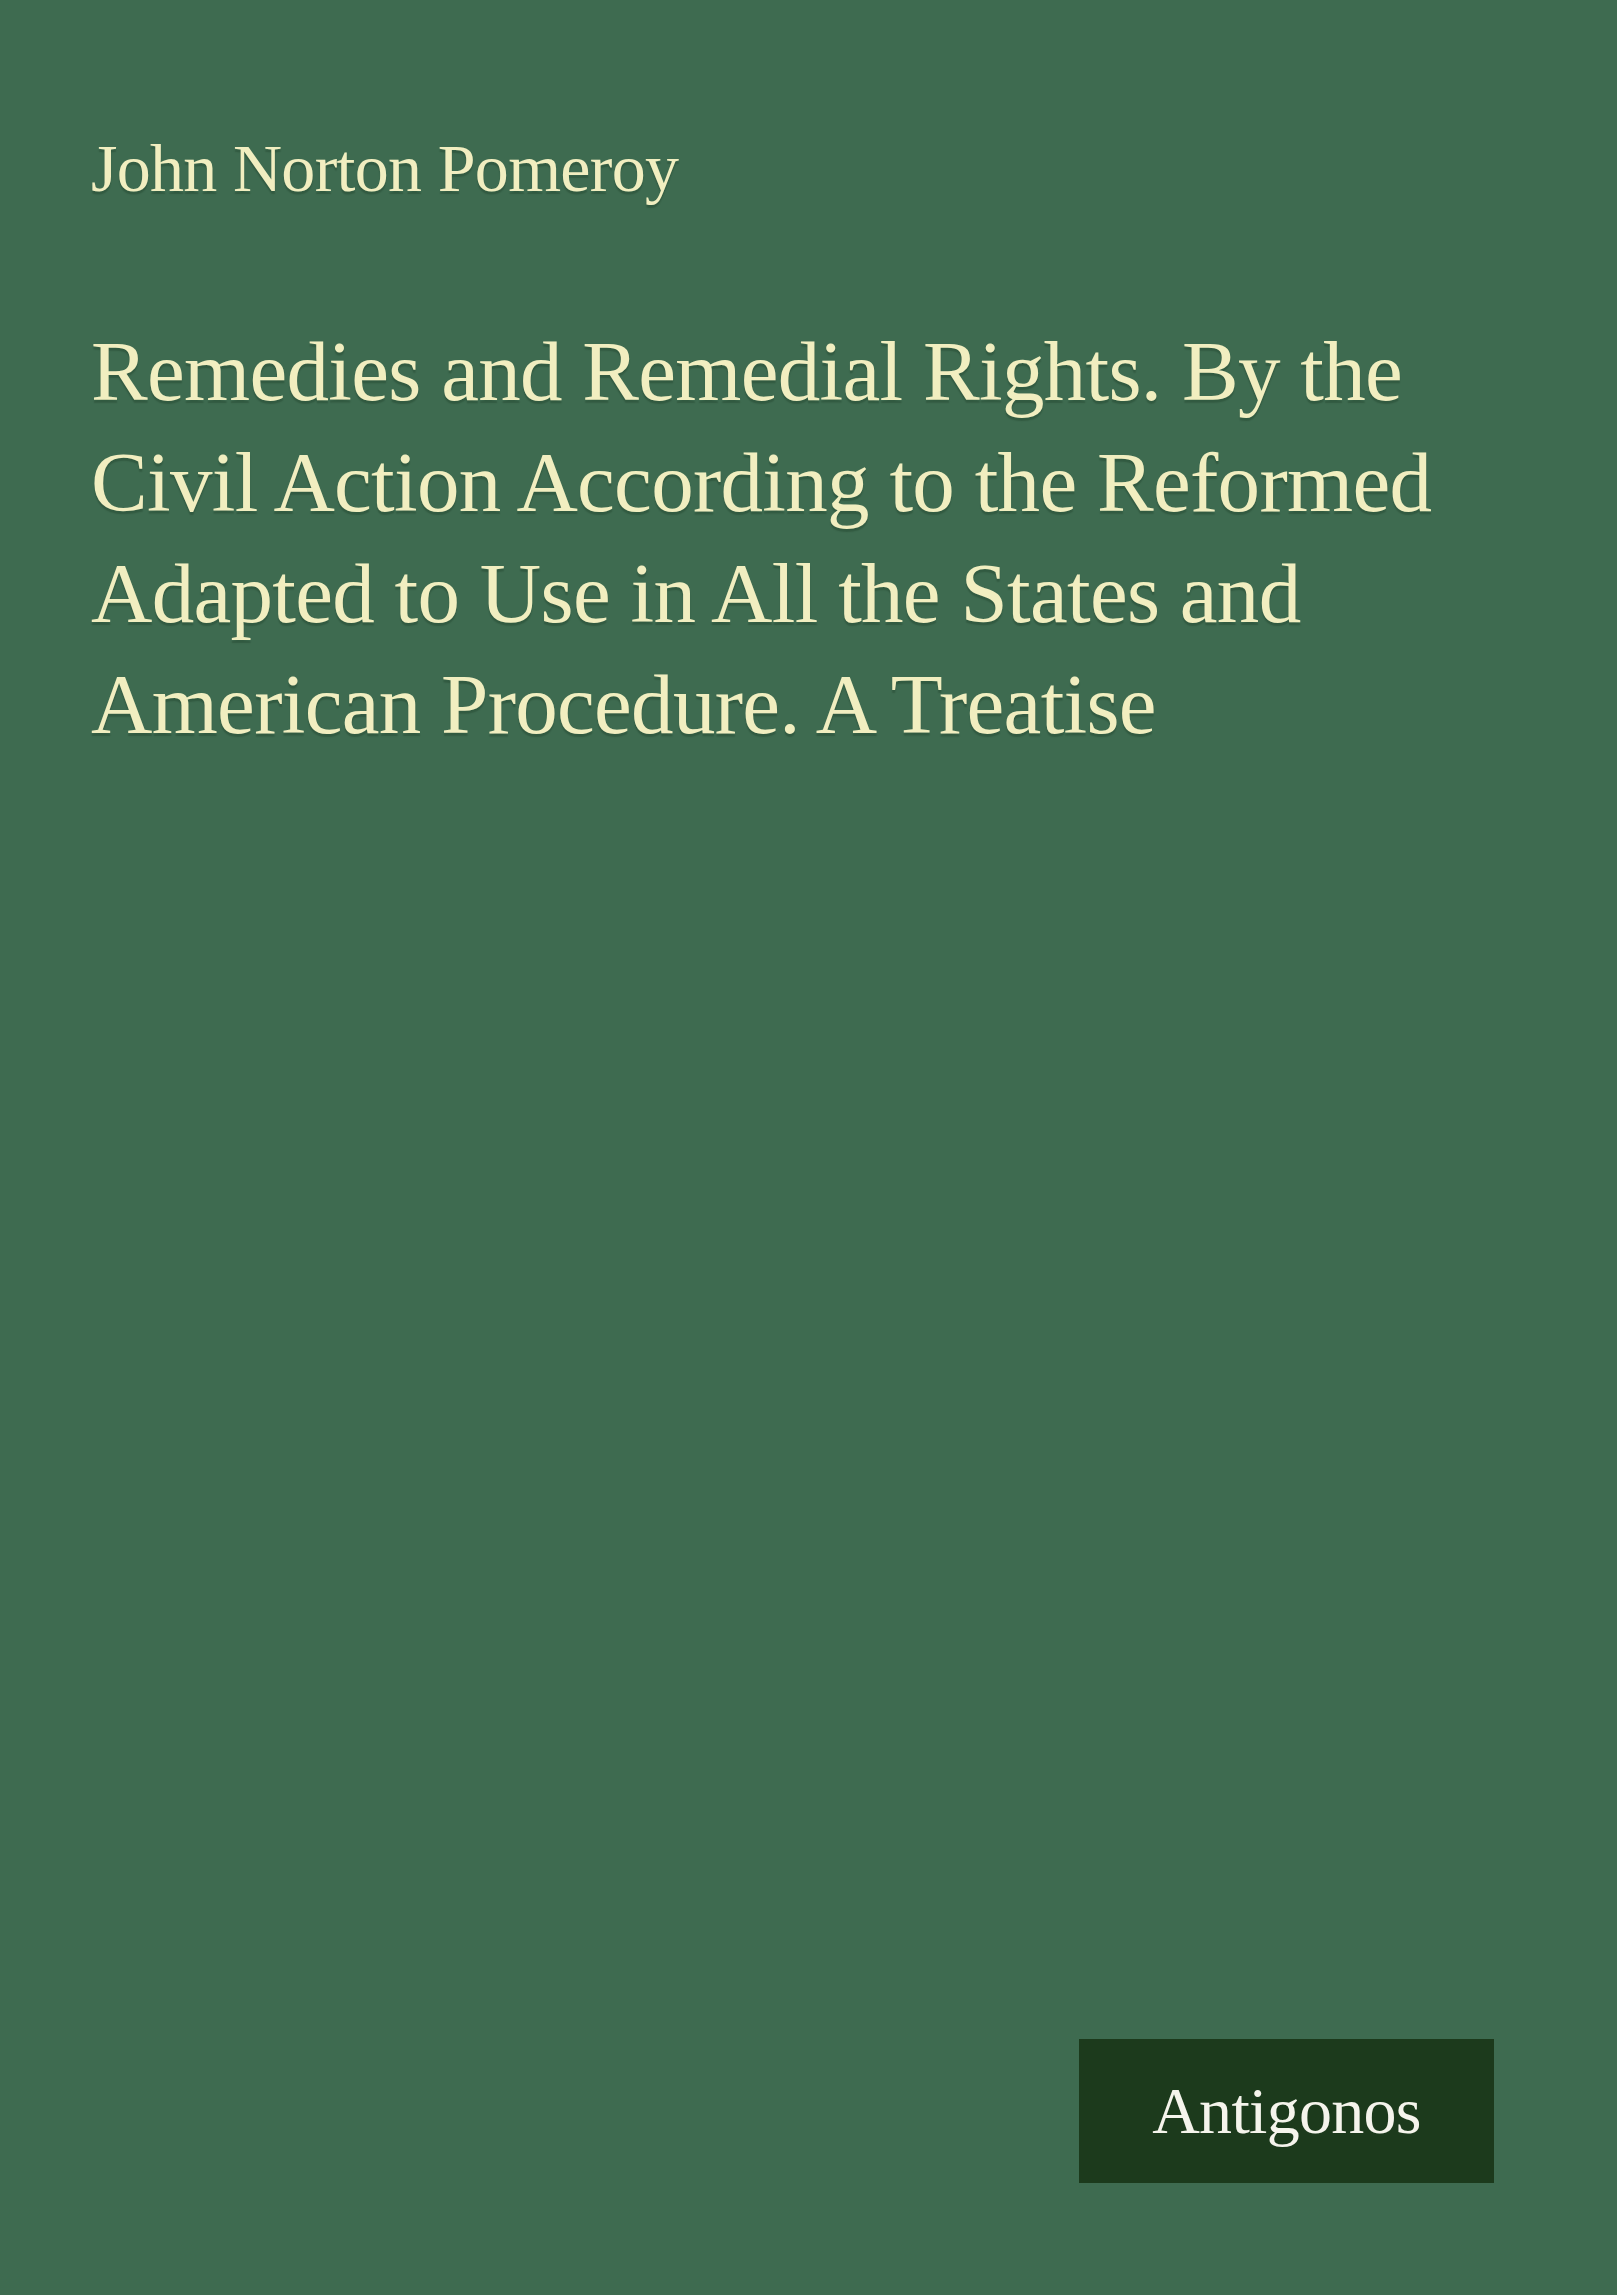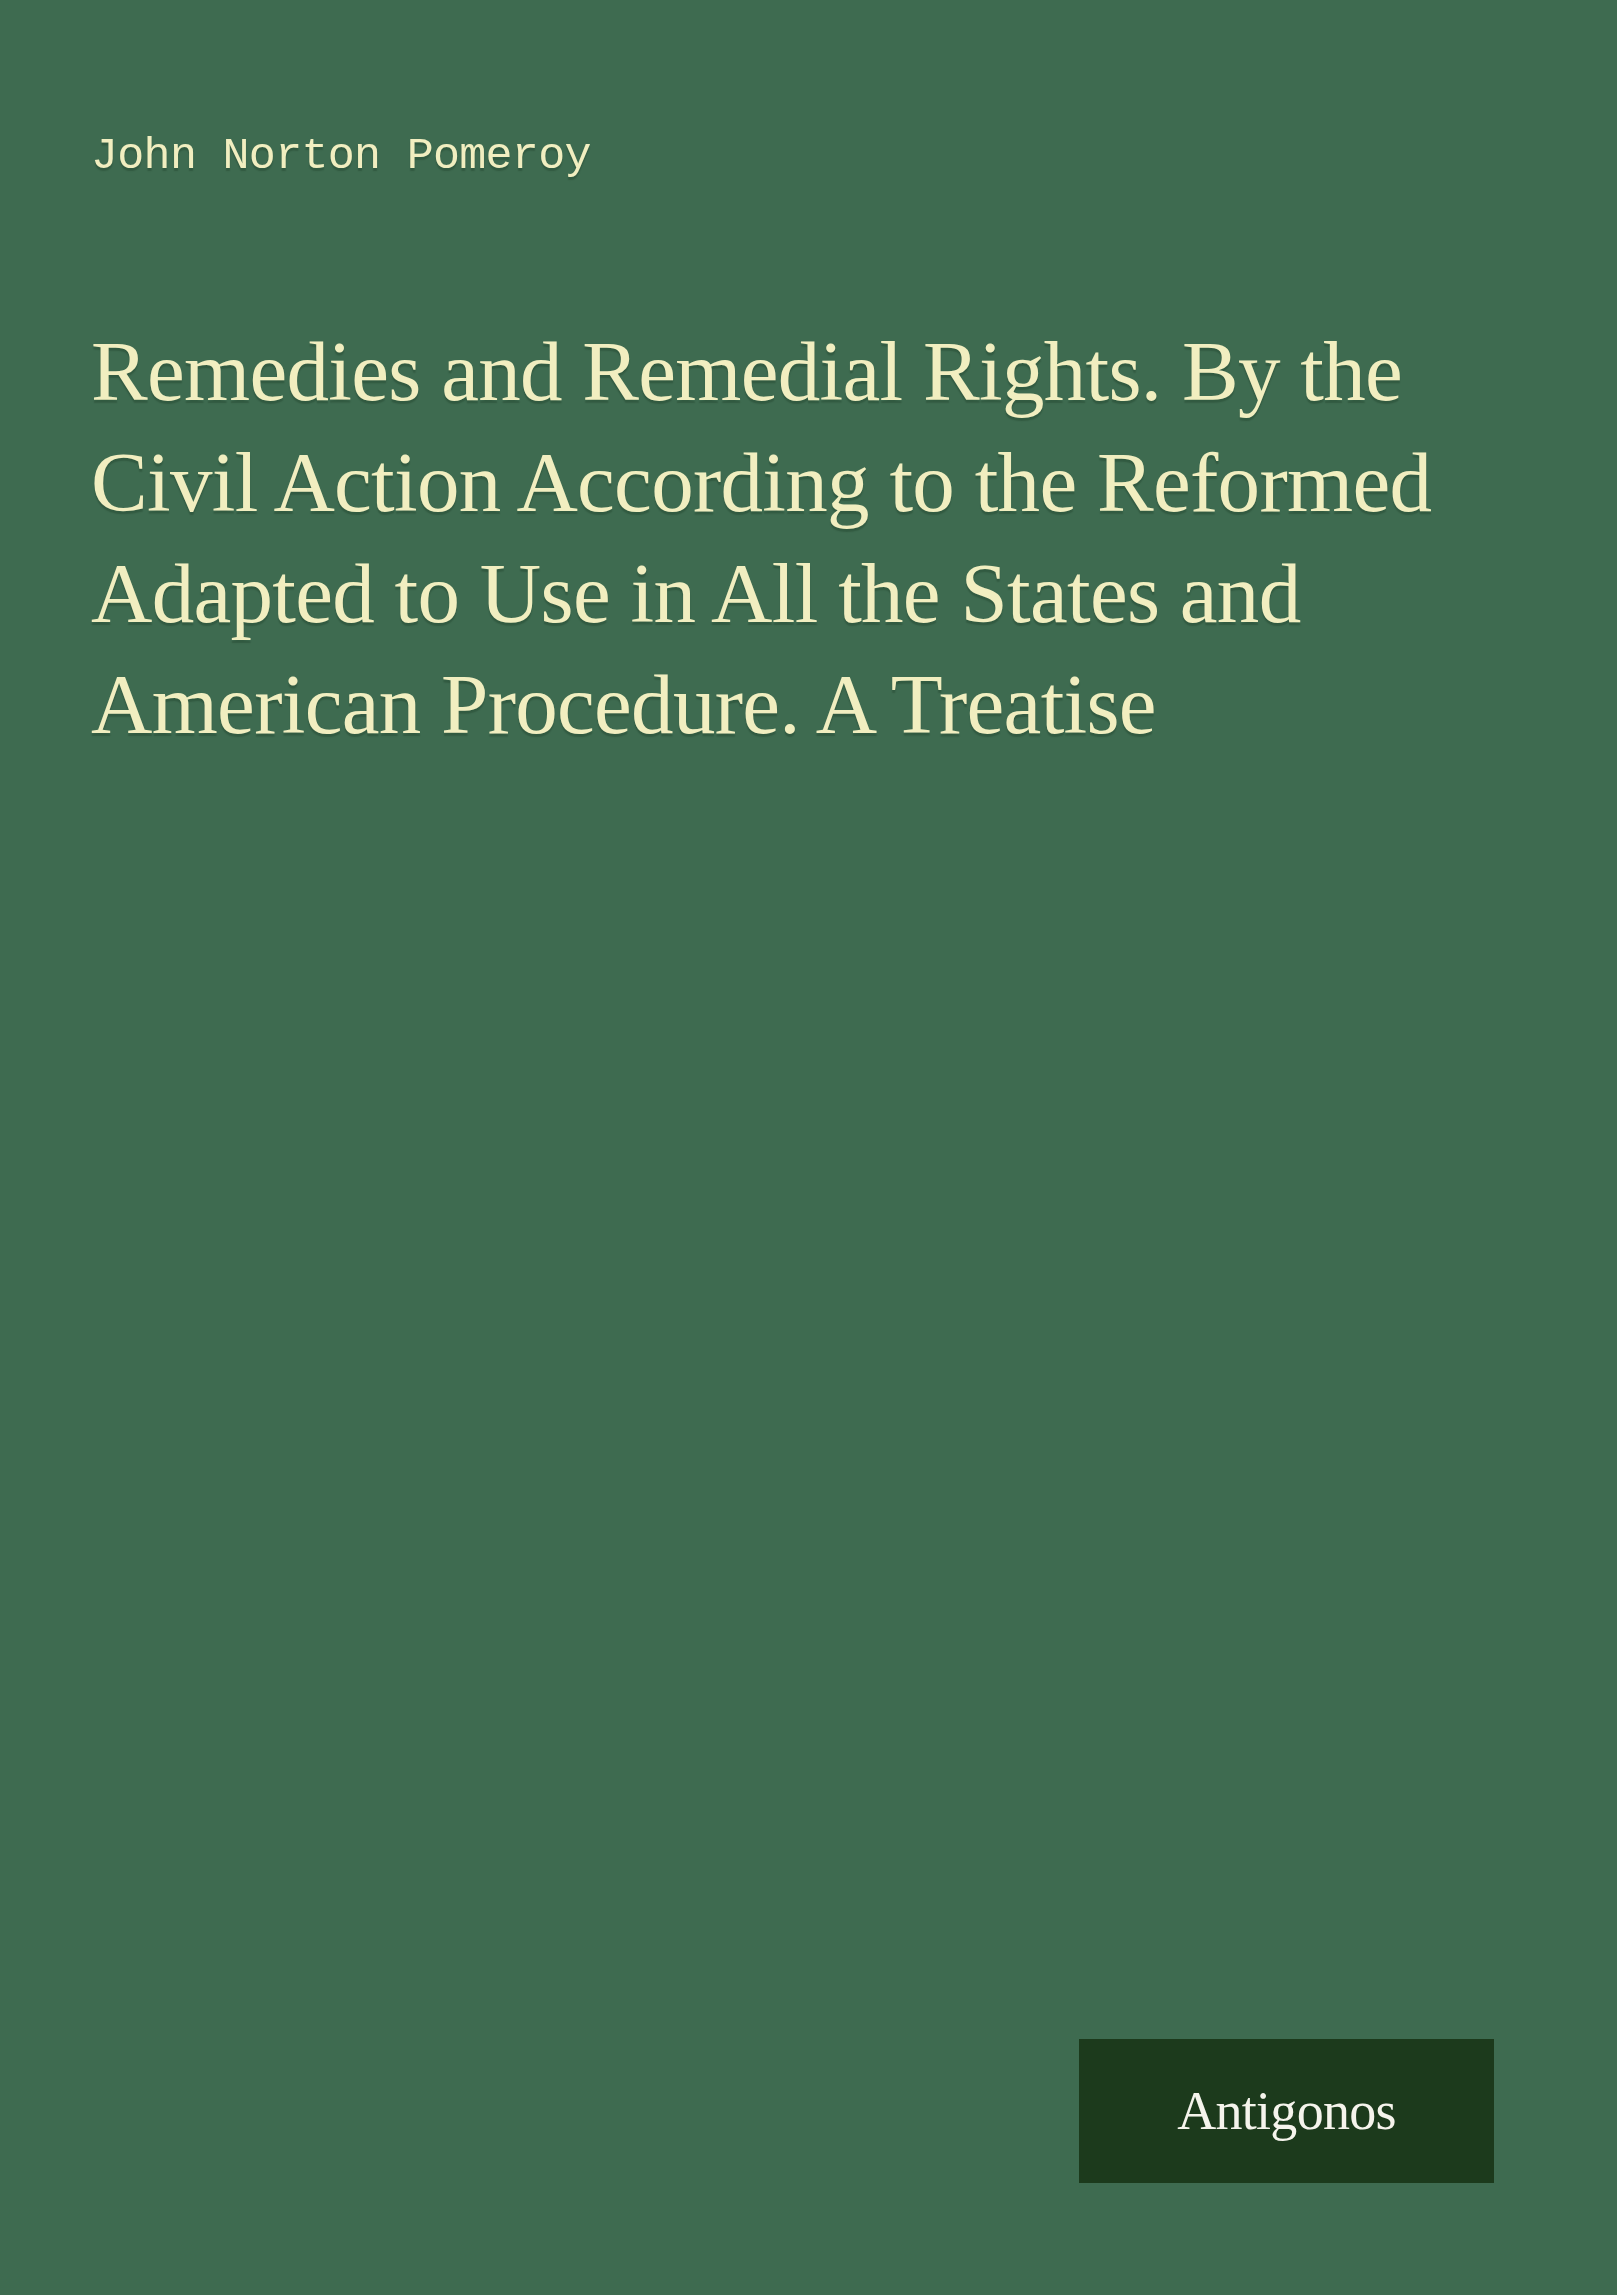--- a/index.html
+++ b/index.html
@@ -20,27 +20,26 @@
     overflow: hidden;
   }
   .cover {
     position: absolute;
     inset: 0;
   }
   .author {
     position: absolute;
     left: 91px;
     top: 134px;
-    font-size: 45px;
+    font-size: 68px;
     line-height: 1;
     letter-spacing: -0.7px;
     color: var(--text);
     white-space: nowrap;
     text-shadow: 0 2.7px 1.3px rgba(10, 30, 15, 0.22);
-    font-family: Liberation Mono, monospace;
   }
   .title {
     position: absolute;
     left: 91px;
     top: 316px;
     color: var(--text);
     font-size: 85px;
     line-height: 111px;
     letter-spacing: -0.7px;
     text-shadow: 0 2.7px 1.3px rgba(10, 30, 15, 0.22);
@@ -54,21 +53,21 @@
     top: 2039px;
     width: 415px;
     height: 144px;
     background: var(--box);
     display: flex;
     align-items: center;
     justify-content: center;
   }
   .publisher-name {
     color: var(--pubtext);
-    font-size: 54px;
+    font-size: 66px;
     line-height: 1;
     letter-spacing: -0.7px;
     white-space: nowrap;
   }
 </style>
 </head>
 <body>
 
 <div class="cover">
 

